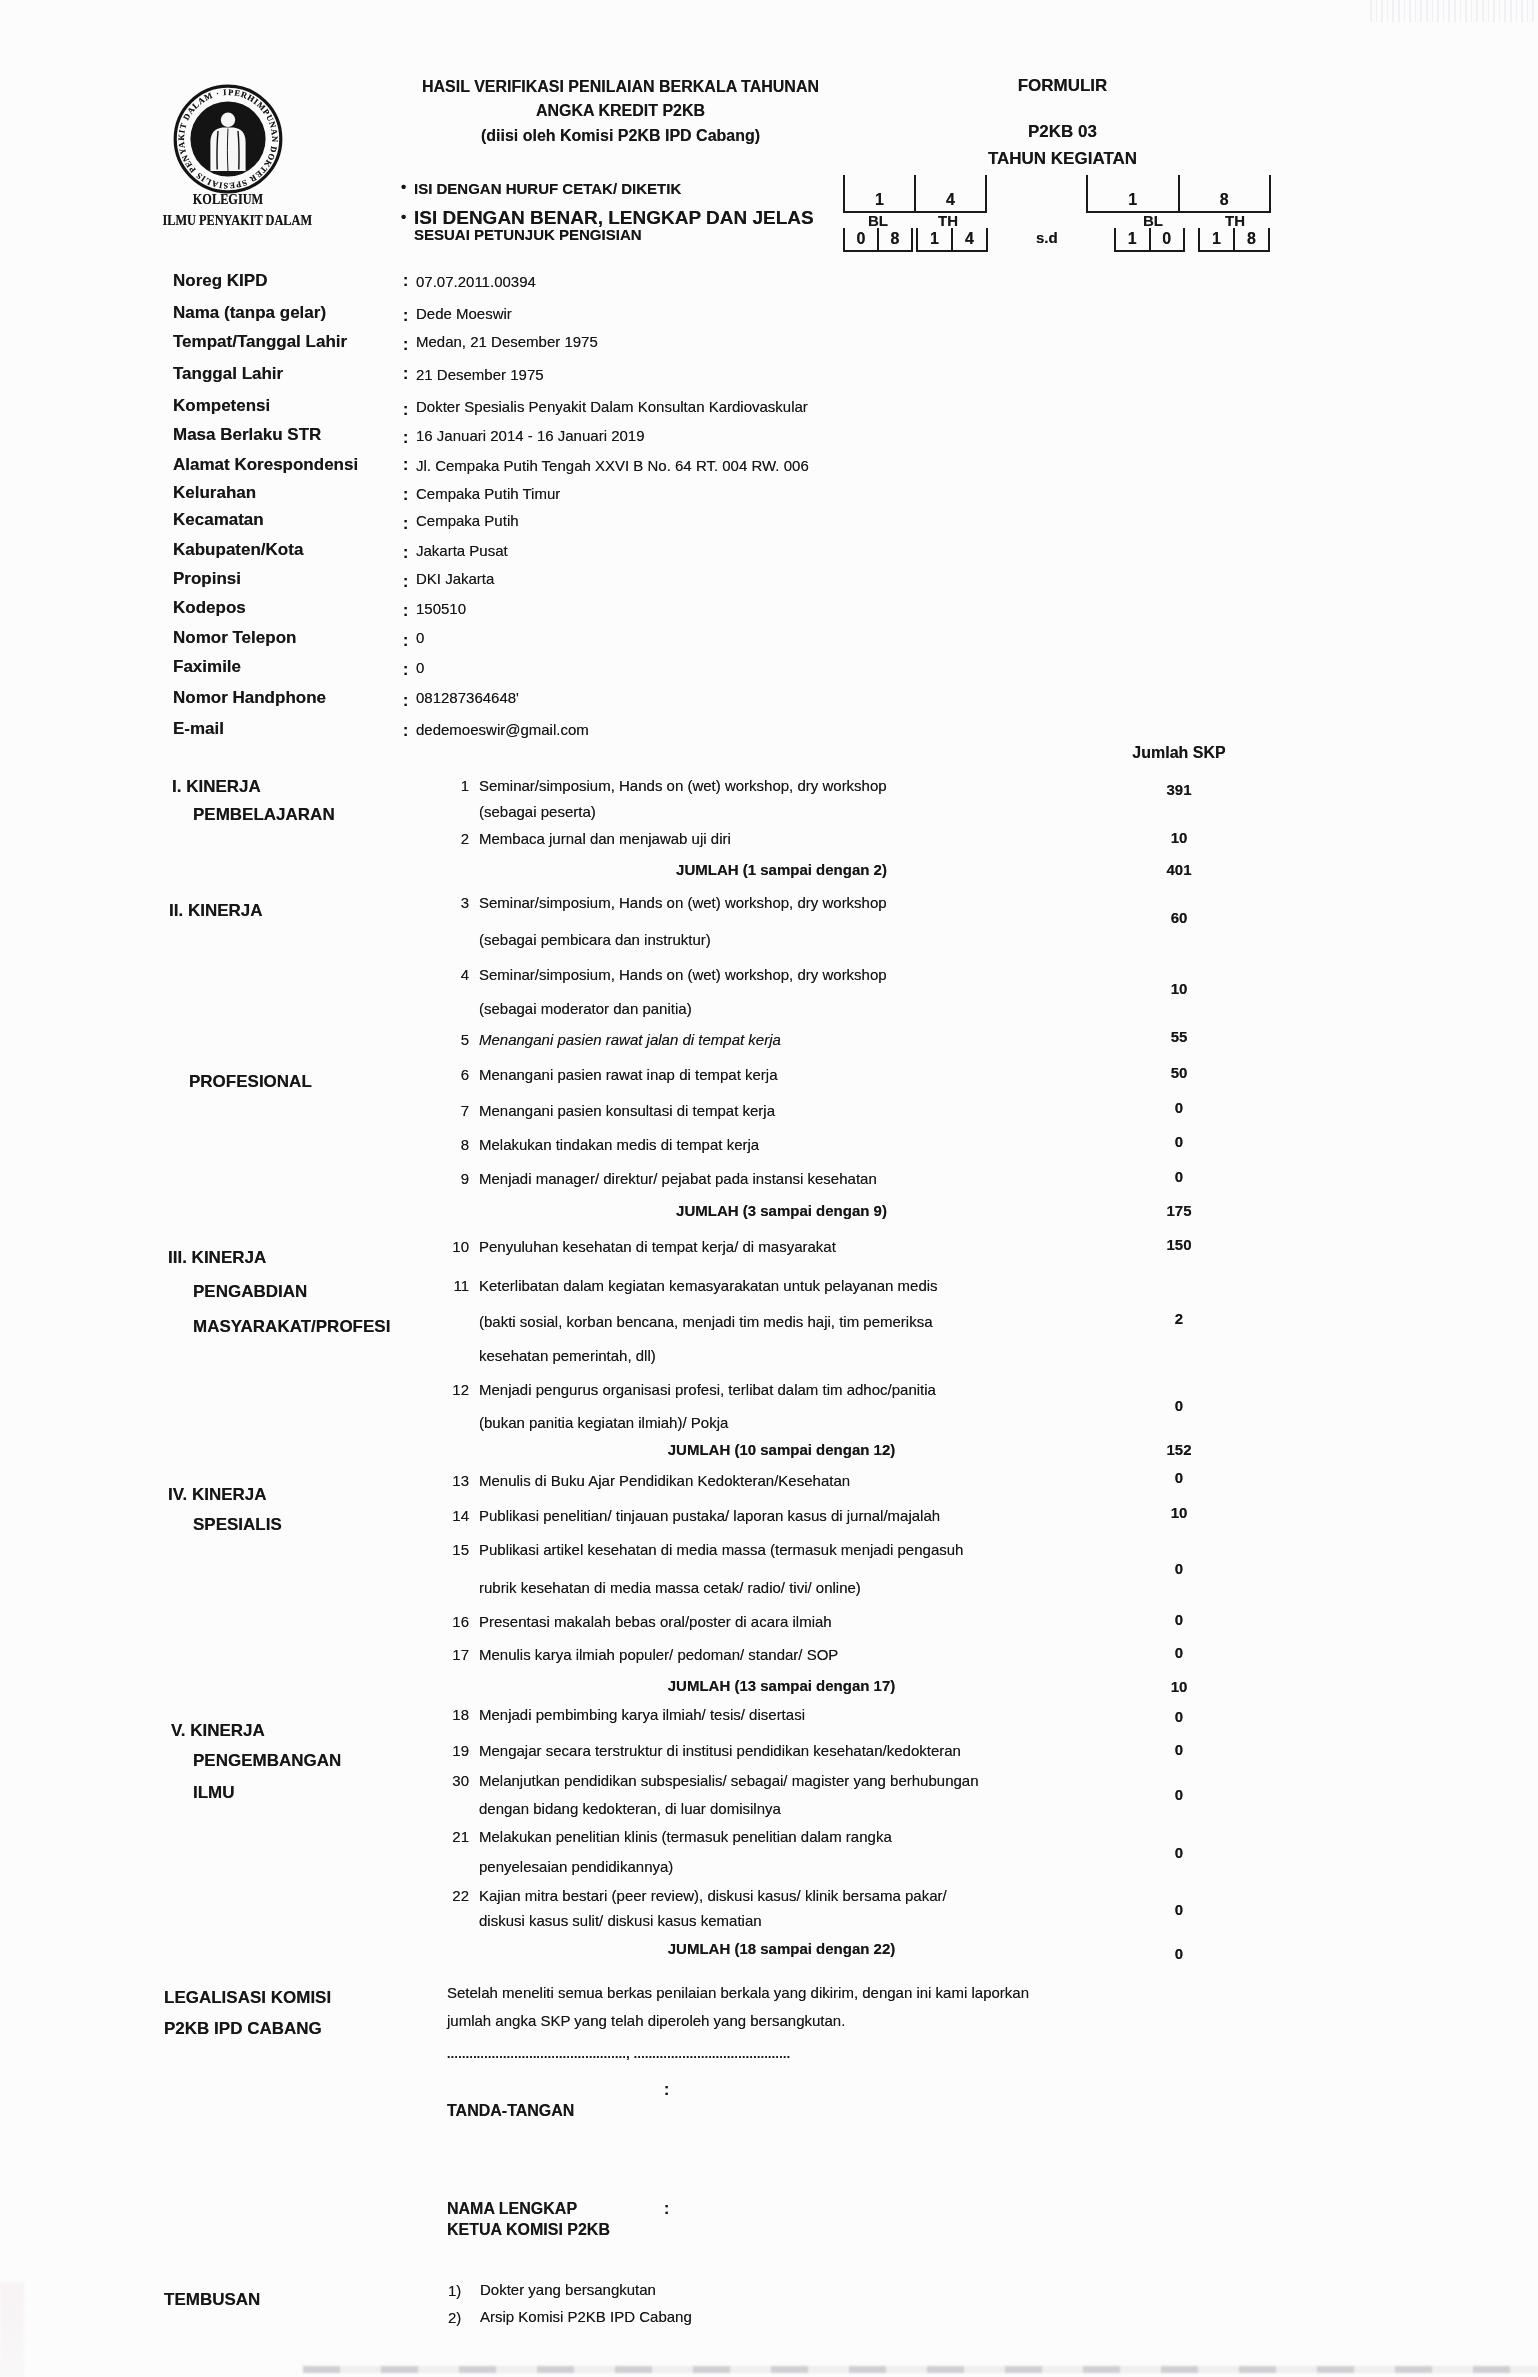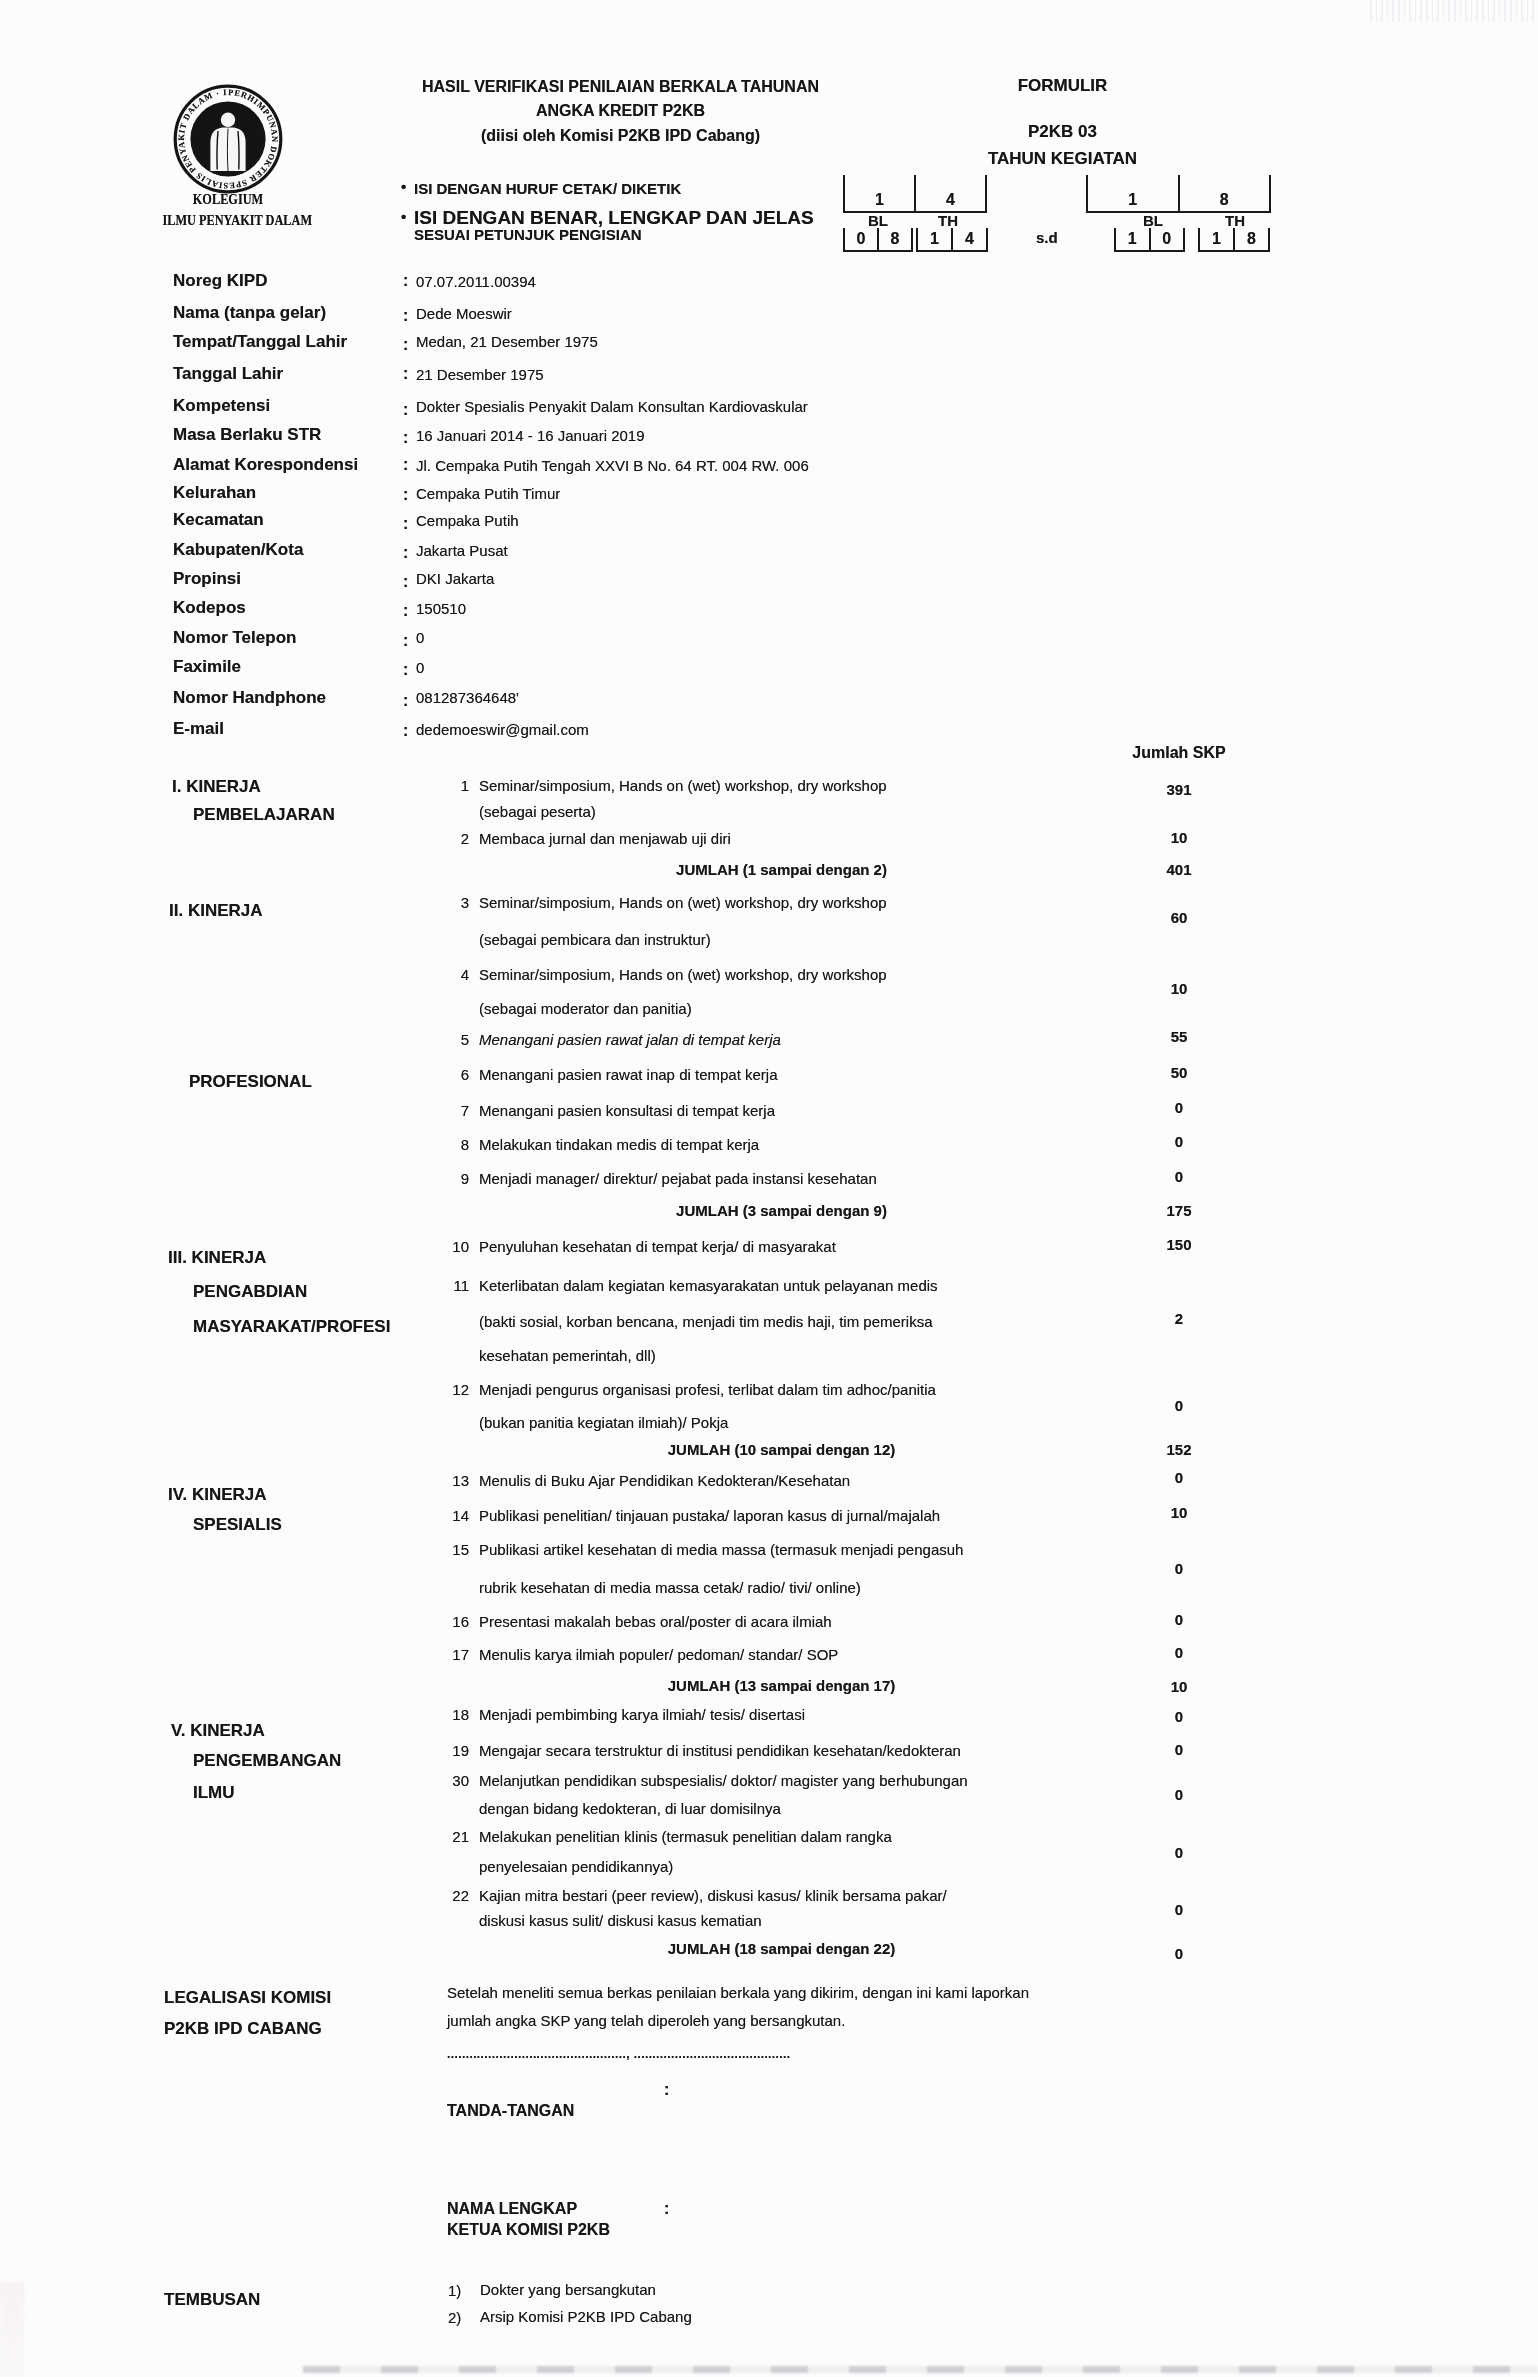--- a/index.html
+++ b/index.html
@@ -295,21 +295,21 @@
 
   <div class="t num" style="top:1707px;">18</div>
   <div class="t line" style="top:1707px;">Menjadi pembimbing karya ilmiah/ tesis/ disertasi</div>
   <div class="t val" style="top:1709px;">0</div>
 
   <div class="t num" style="top:1743px;">19</div>
   <div class="t line" style="top:1743px;">Mengajar secara terstruktur di institusi pendidikan kesehatan/kedokteran</div>
   <div class="t val" style="top:1742px;">0</div>
 
   <div class="t num" style="top:1773px;">30</div>
-  <div class="t line" style="top:1773px;">Melanjutkan pendidikan subspesialis/ doktor/ magister yang berhubungan</div>
+  <div class="t line" style="top:1773px;">Melanjutkan pendidikan subspesialis/ sebagai/ magister yang berhubungan</div>
   <div class="t line" style="top:1801px;">dengan bidang kedokteran, di luar domisilnya</div>
   <div class="t val" style="top:1787px;">0</div>
 
   <div class="t num" style="top:1829px;">21</div>
   <div class="t line" style="top:1829px;">Melakukan penelitian klinis (termasuk penelitian dalam rangka</div>
   <div class="t line" style="top:1859px;">penyelesaian pendidikannya)</div>
   <div class="t val" style="top:1845px;">0</div>
 
   <div class="t num" style="top:1888px;">22</div>
   <div class="t line" style="top:1888px;">Kajian mitra bestari (peer review), diskusi kasus/ klinik bersama pakar/</div>

